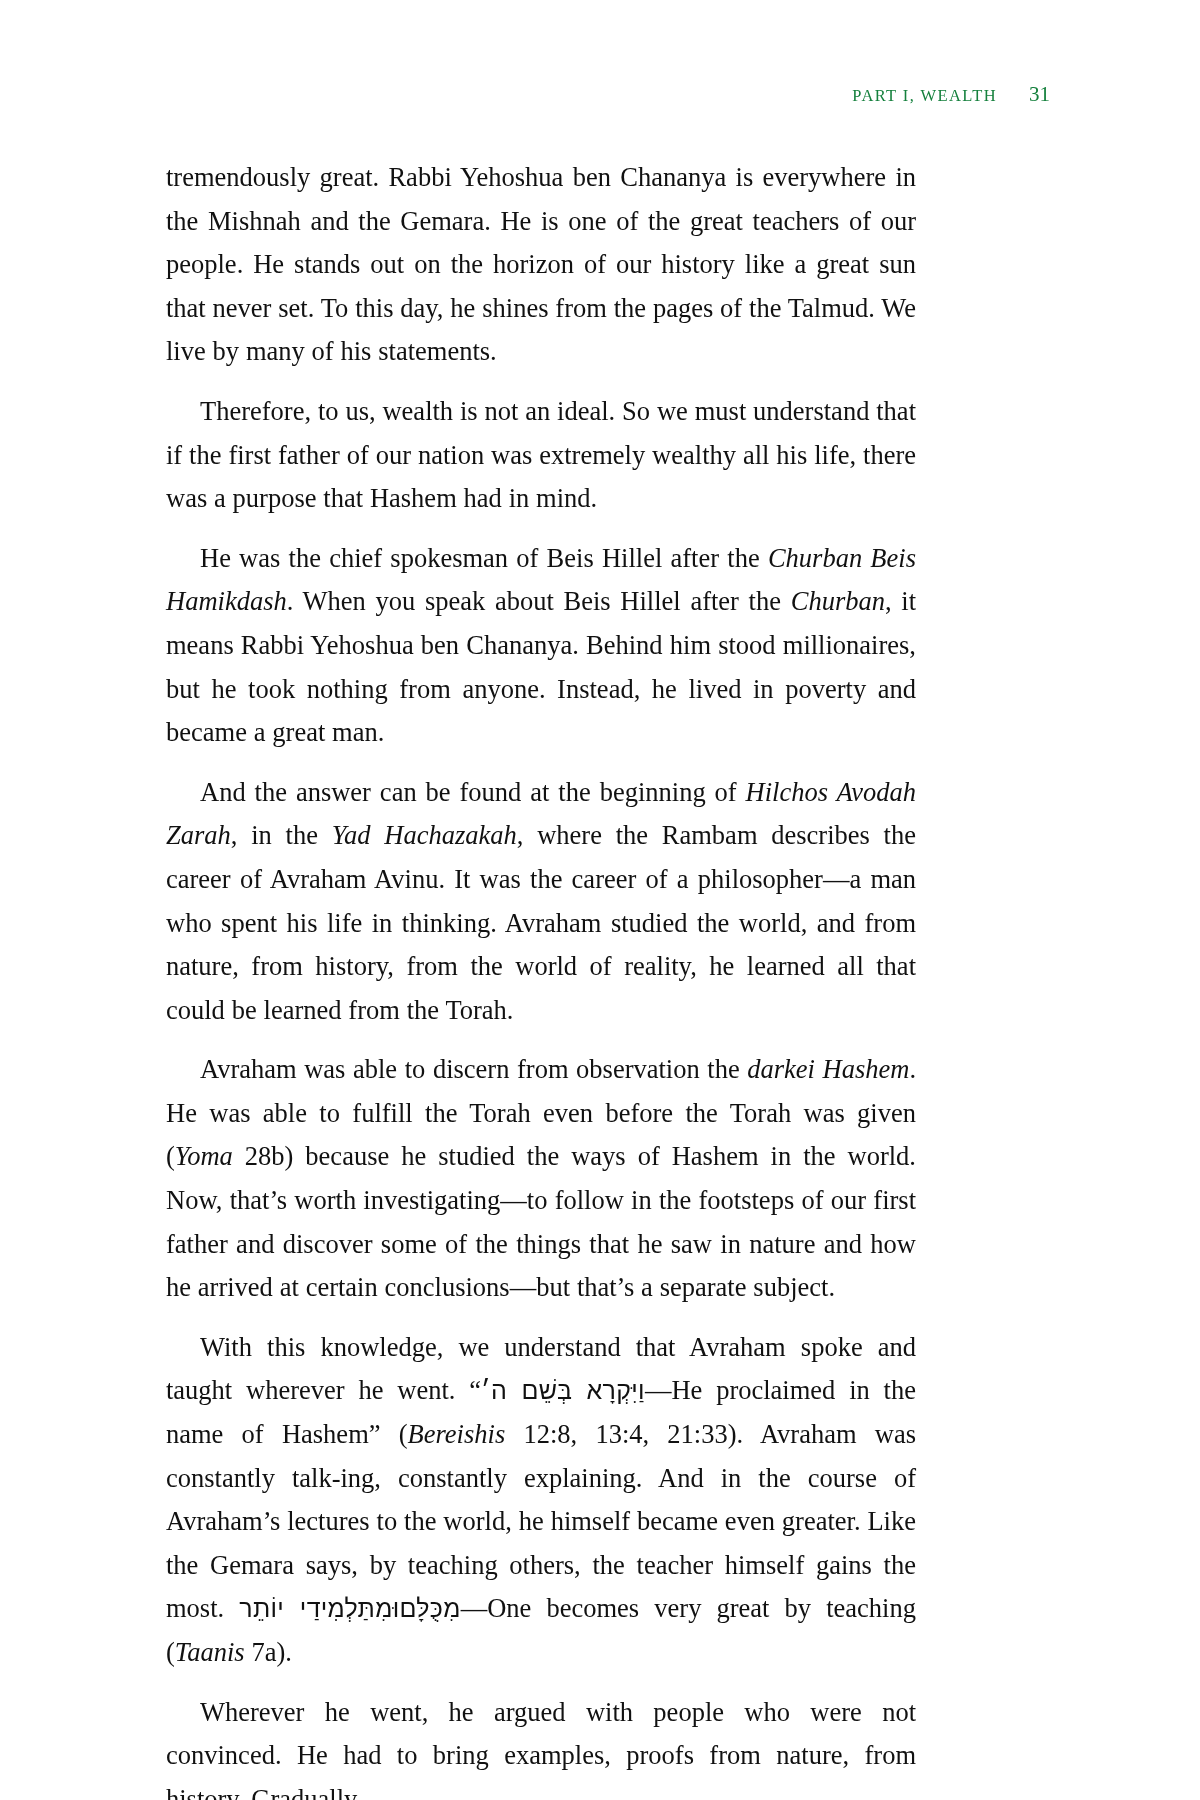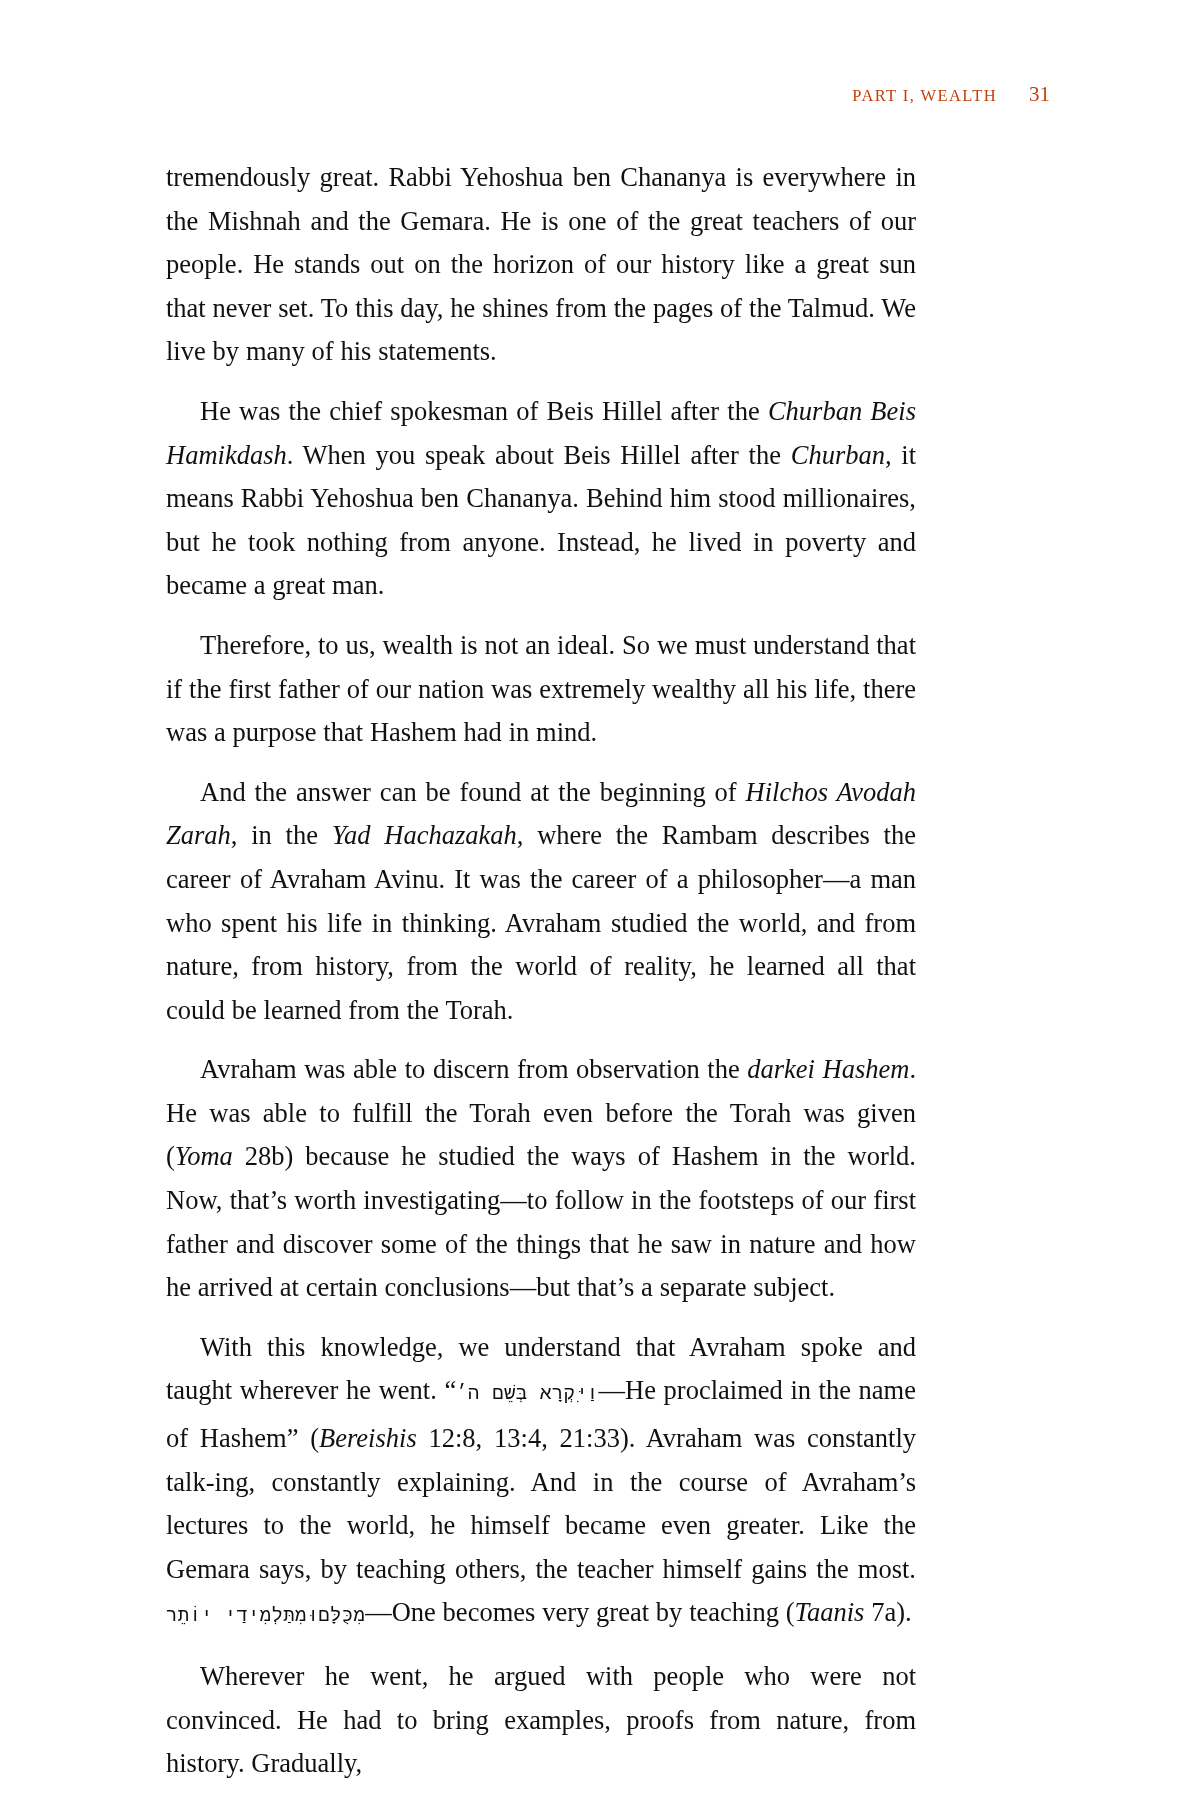--- a/index.html
+++ b/index.html
@@ -28,21 +28,21 @@
     position: absolute;
     top: 82px;
     left: 150px;
     right: 150px;
     height: 26px;
     display: flex;
     justify-content: flex-end;
     align-items: baseline;
     font-size: 17px;
     letter-spacing: 1.1px;
-    color: #c2410c;
+    color: #15803d;
   }
   .running-head .head-title {
     font-variant: small-caps;
     text-transform: uppercase;
     font-size: 16.5px;
     letter-spacing: 1.4px;
     white-space: nowrap;
   }
   .running-head .head-folio {
     margin-left: 32px;
@@ -73,22 +73,22 @@
   }
   .textblock p.noindent {
     text-indent: 0;
   }
 
   i, .it {
     font-style: italic;
   }
 
   .heb {
-    font-family: Liberation Mono, monospace;
-    font-size: 19px;
+    font-family: Liberation Sans, sans-serif;
+    font-size: 25px;
     direction: rtl;
     unicode-bidi: isolate;
     letter-spacing: 0.3px;
   }
 
   .emdash {
     letter-spacing: 0;
   }
 </style>
 </head>
@@ -98,23 +98,23 @@
 
   <div class="running-head">
     <span class="head-title">PART I, WEALTH</span>
     <span class="head-folio">31</span>
   </div>
 
   <div class="textblock">
 
     <p class="noindent"><span>tremendously great. Rabbi Yehoshua ben Chananya is everywhere in the Mishnah and the Gemara. He is one of the great teachers of our people. He stands out on the horizon of our history like a great sun that never set. To this day, he shines from the pages of the Talmud. We live by many of his statements.</span></p>
 
+    <p class="indent"><span>Therefore, to us, wealth is not an ideal. So we must understand that if the first father of our nation was extremely wealthy all his life, there was a purpose that Hashem had in mind.</span></p>
+
     <p class="indent"><span>He was the chief spokesman of Beis Hillel after the </span><i>Churban Beis Hamikdash</i><span>. When you speak about Beis Hillel after the </span><i>Churban</i><span>, it means Rabbi Yehoshua ben Chananya. Behind him stood millionaires, but he took nothing from anyone. Instead, he lived in poverty and became a great man.</span></p>
-
-    <p class="indent"><span>Therefore, to us, wealth is not an ideal. So we must understand that if the first father of our nation was extremely wealthy all his life, there was a purpose that Hashem had in mind.</span></p>
 
     <p class="indent"><span>And the answer can be found at the beginning of </span><i>Hilchos Avodah Zarah</i><span>, in the </span><i>Yad Hachazakah</i><span>, where the Rambam describes the career of Avraham Avinu. It was the career of a philosopher</span><span class="emdash">—</span><span>a man who spent his life in thinking. Avraham studied the world, and from nature, from history, from the world of reality, he learned all that could be learned from the Torah.</span></p>
 
     <p class="indent"><span>Avraham was able to discern from observation the </span><i>darkei Hashem</i><span>. He was able to fulfill the Torah even before the Torah was given (</span><i>Yoma</i><span> 28b) because he studied the ways of Hashem in the world. Now, that’s worth investigating</span><span class="emdash">—</span><span>to follow in the footsteps of our first father and discover some of the things that he saw in nature and how he arrived at certain conclusions</span><span class="emdash">—</span><span>but that’s a separate subject.</span></p>
 
     <p class="indent"><span>With this knowledge, we understand that Avraham spoke and taught wherever he went. “</span><span class="heb">וַיִּקְרָא בְּשֵׁם ה׳</span><span class="emdash">—</span><span>He proclaimed in the name of Hashem” (</span><i>Bereishis</i><span> 12:8, 13:4, 21:33). Avraham was constantly talk-ing, constantly explaining. And in the course of Avraham’s lectures to the world, he himself became even greater. Like the Gemara says, by teaching others, the teacher himself gains the most. </span><span class="heb">וּמִתַּלְמִידַי יוֹתֵר</span><span class="heb">מִכֻּלָּם</span><span class="emdash">—</span><span>One becomes very great by teaching (</span><i>Taanis</i><span> 7a).</span></p>
 
     <p class="indent"><span>Wherever he went, he argued with people who were not convinced. He had to bring examples, proofs from nature, from history. Gradually,</span></p>
 
   </div>

